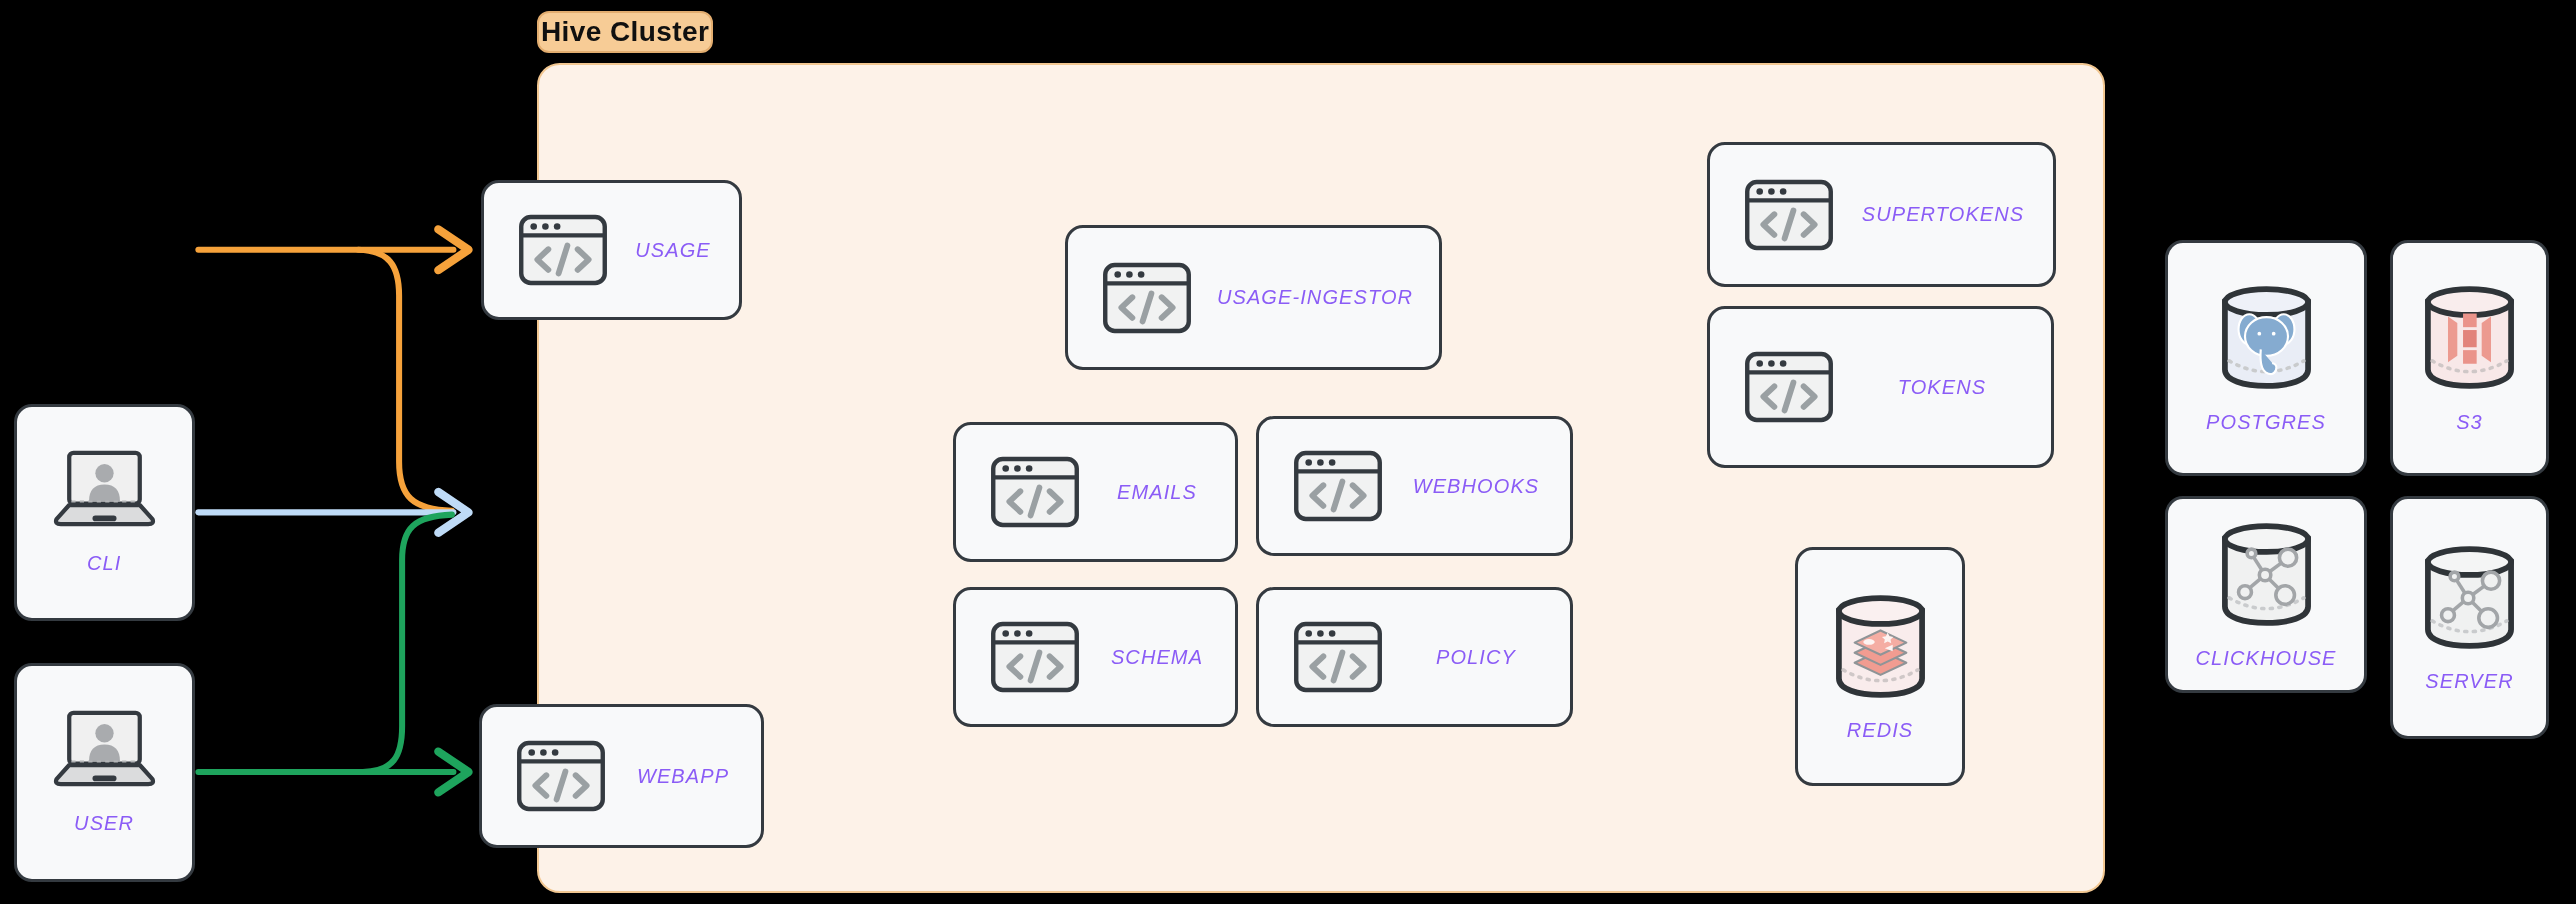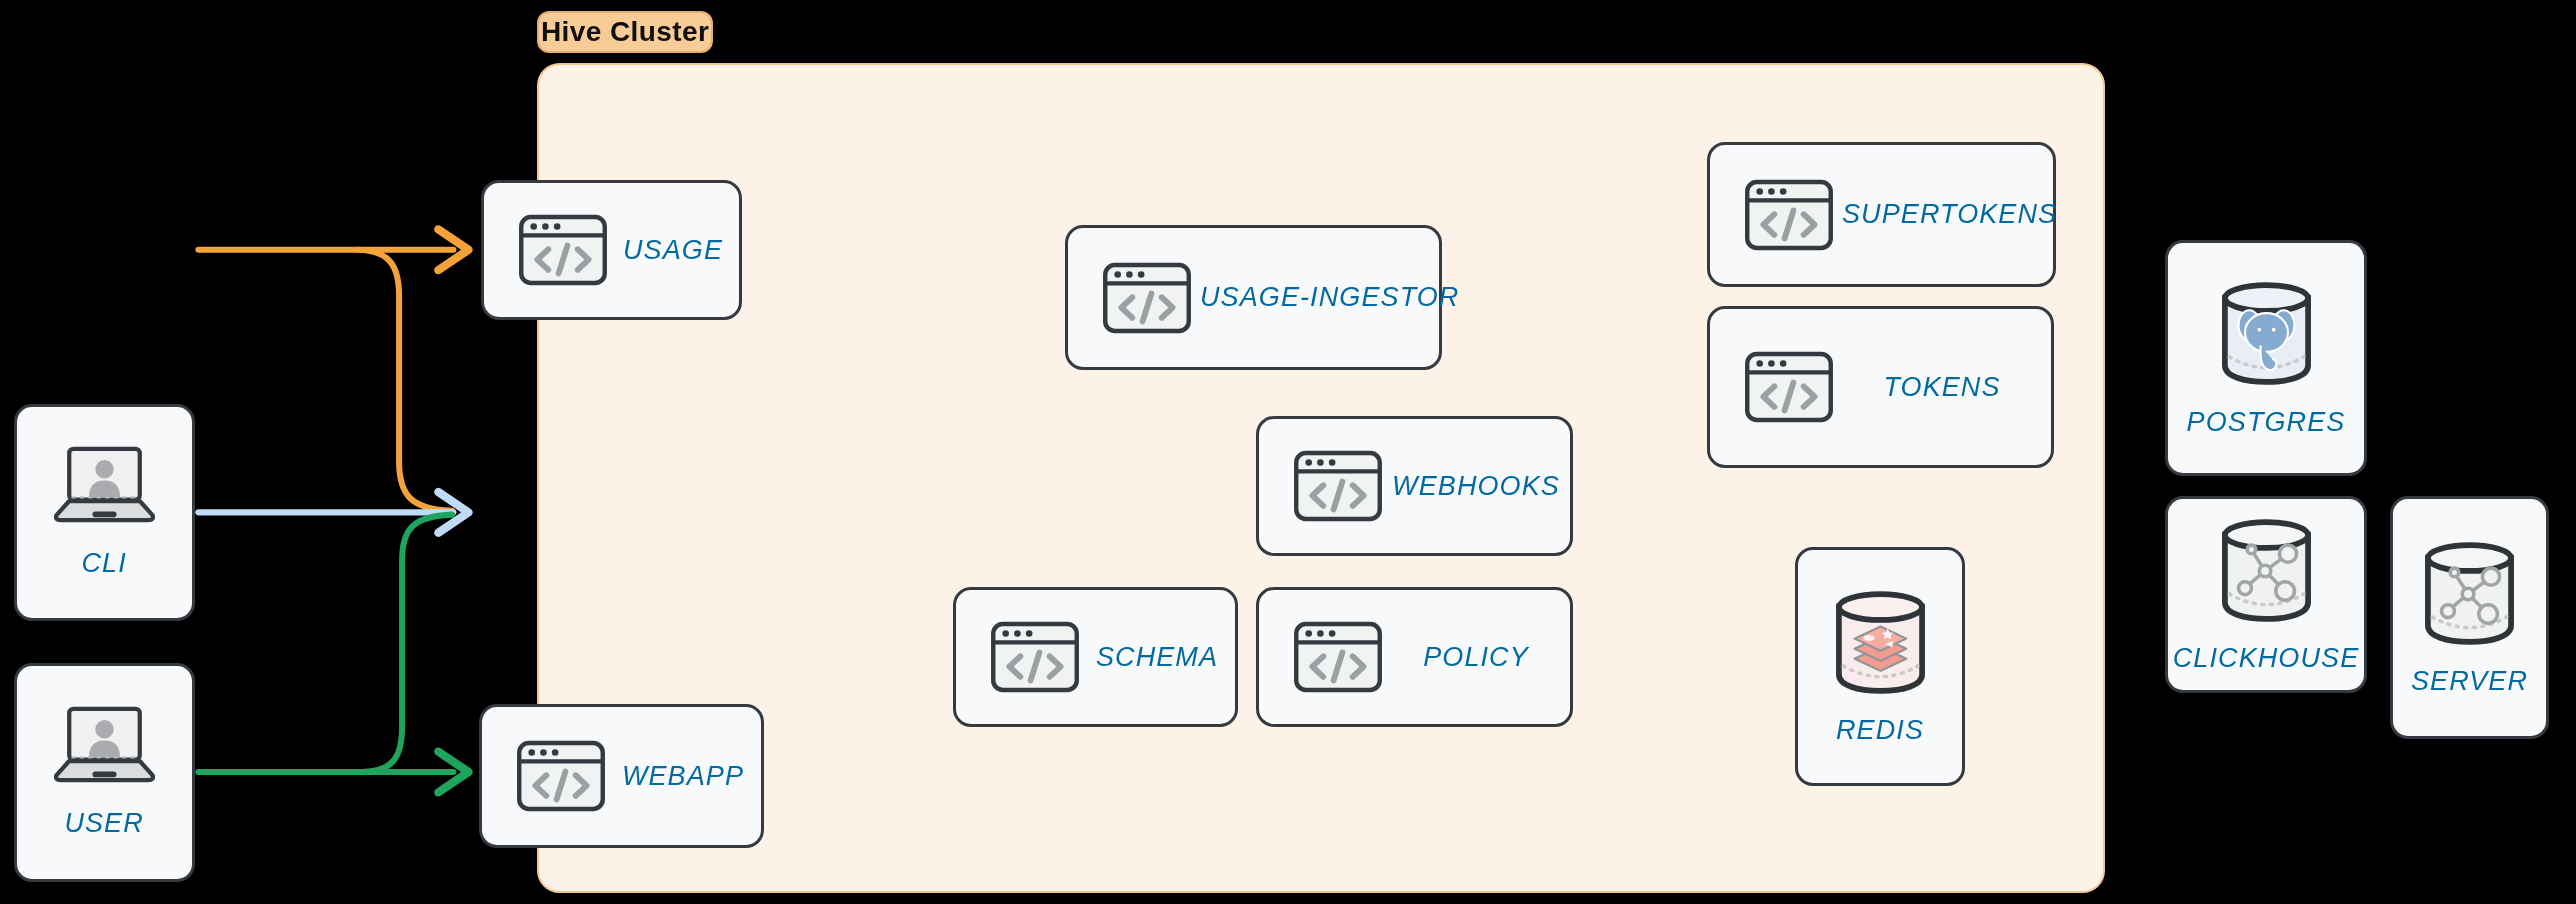--- a/index.html
+++ b/index.html
@@ -21,21 +21,21 @@
   }
   .node{
     position:absolute;background:#f8f9fa;border:3.8px solid #343a40;
     border-radius:18px;box-sizing:border-box;z-index:10;
   }
   .svc{display:flex;align-items:center;}
   .svc .ic{margin-left:35px;flex:0 0 auto;}
   .svc .lbl{flex:1;text-align:center;padding:0 9px;}
   .vert{display:flex;flex-direction:column;align-items:center;justify-content:center;gap:22.6px;}
   .lbl{
-    font-style:italic;font-size:27px;font-weight:500;color:#0369a1;
+    font-style:italic;font-size:20px;font-weight:500;color:#8b5cf6;
     letter-spacing:1.1px;white-space:nowrap;
   }
   .defs{position:absolute;width:0;height:0;overflow:hidden;}
 </style>
 </head>
 <body>
 
 <svg class="defs" aria-hidden="true">
   <defs>
     <symbol id="sym-window" viewBox="0 0 120 96">
@@ -172,20 +172,26 @@
         <use href="#sym-window"></use>
       </svg>
     <div class="lbl">WEBAPP</div>
   </div>
   <div class="node svc" style="left:1065px;top:225px;width:377px;height:145px">
     <svg class="ic" width="88" height="72" viewBox="0 0 116 95">
         <use href="#sym-window"></use>
       </svg>
     <div class="lbl">USAGE-INGESTOR</div>
   </div>
+  <div class="node svc" style="left:953px;top:422px;width:285px;height:140px">
+    <svg class="ic" width="88" height="72" viewBox="0 0 116 95">
+        <use href="#sym-window"></use>
+      </svg>
+    <div class="lbl">EMAILS</div>
+  </div>
   <div class="node svc" style="left:1256px;top:416px;width:317px;height:140px">
     <svg class="ic" width="88" height="72" viewBox="0 0 116 95">
         <use href="#sym-window"></use>
       </svg>
     <div class="lbl">WEBHOOKS</div>
   </div>
   <div class="node svc" style="left:953px;top:587px;width:285px;height:140px">
     <svg class="ic" width="88" height="72" viewBox="0 0 116 95">
         <use href="#sym-window"></use>
       </svg>
@@ -215,20 +221,26 @@
       </svg>
     <div class="lbl">REDIS</div>
   </div>
 
   <div class="node vert" style="left:2165px;top:240px;width:202px;height:236px;gap:19.6px">
     <svg width="95" height="109" viewBox="0 0 126 145">
         <use href="#sym-cyl-postgres"></use>
       </svg>
     <div class="lbl">POSTGRES</div>
   </div>
+  <div class="node vert" style="left:2390px;top:240px;width:159px;height:236px;gap:19.6px">
+    <svg width="95" height="109" viewBox="0 0 126 145">
+        <use href="#sym-cyl-s3"></use>
+      </svg>
+    <div class="lbl">S3</div>
+  </div>
   <div class="node vert" style="left:2165px;top:496px;width:202px;height:197px;gap:19.6px">
     <svg width="95" height="109" viewBox="0 0 126 145">
         <use href="#sym-cyl-graph"></use>
       </svg>
     <div class="lbl">CLICKHOUSE</div>
   </div>
   <div class="node vert" style="left:2390px;top:496px;width:159px;height:243px;gap:19.6px">
     <svg width="95" height="109" viewBox="0 0 126 145">
         <use href="#sym-cyl-graph"></use>
       </svg>

